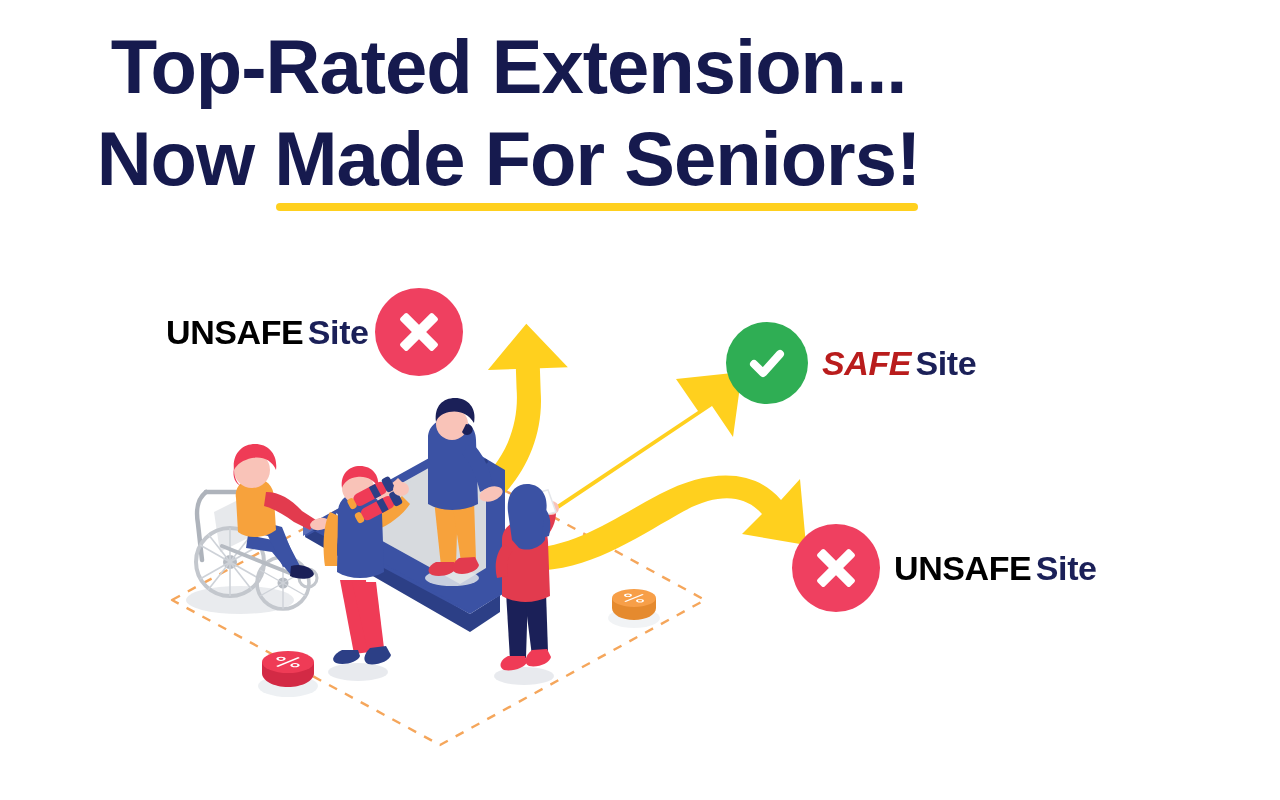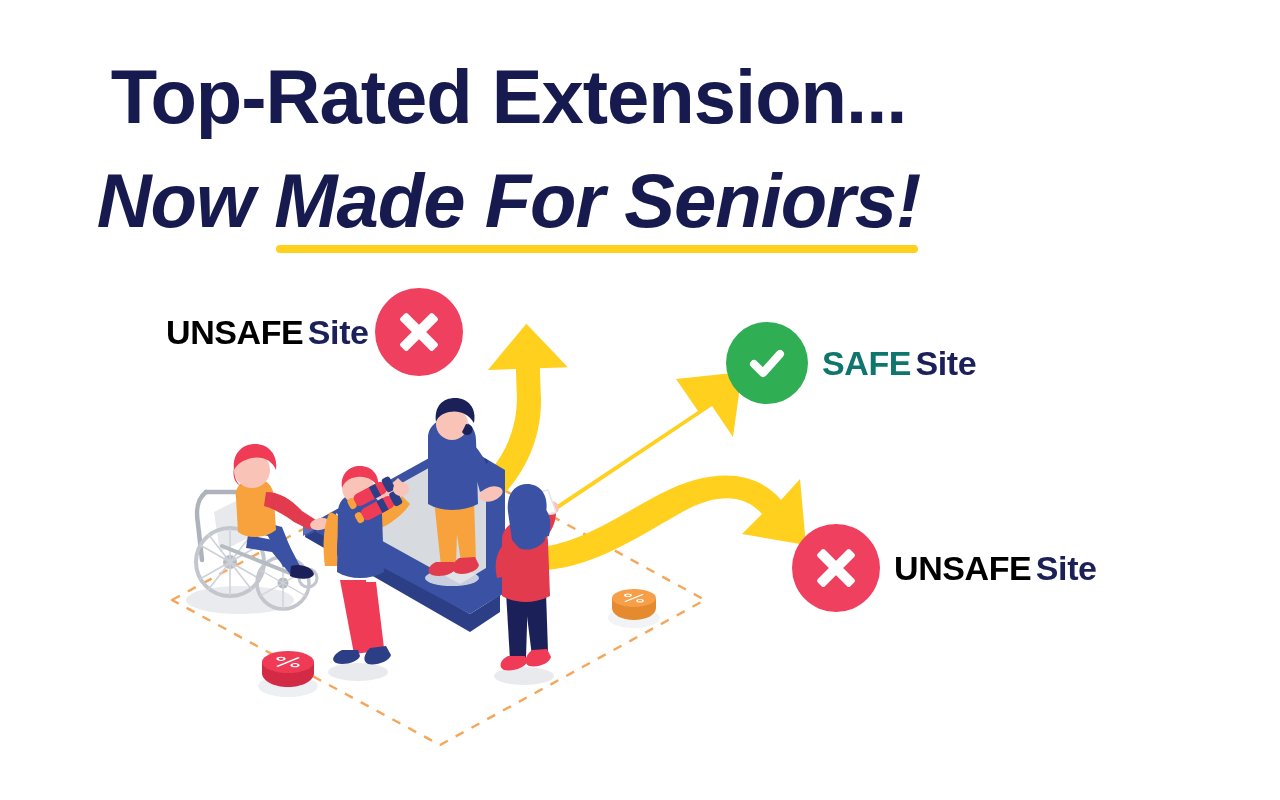--- a/index.html
+++ b/index.html
@@ -19,37 +19,36 @@
     position: relative;
     width: 1280px;
     height: 800px;
     background: #ffffff;
   }
 
   
   .headline {
     position: absolute;
     left: 0;
-    top: 52px;
+    top: 22px;
     width: 1017px;
     text-align: center;
     color: #161a4e;
     font-family: "Liberation Sans", sans-serif;
     font-weight: bold;
     font-size: 76px;
     line-height: 1.18;
     letter-spacing: -1px;
   }
   .headline-line {
     display: block;
     white-space: nowrap;
   }
   .headline-line-2 {
-    margin-top: 14px;
-    font-style: italic;
+    margin-top: 2px;
   }
   .underlined {
     position: relative;
     display: inline-block;
     padding-bottom: 4px;
   }
   .underlined::after {
     content: "";
     position: absolute;
     left: 2px;
@@ -74,21 +73,21 @@
     justify-content: center;
     flex: 0 0 auto;
   }
   .badge-label {
     font-family: "Liberation Sans", sans-serif;
     font-weight: bold;
     font-size: 34px;
     letter-spacing: -0.4px;
   }
   .word-danger { color: #000000; }
-  .word-safe   { color: #0f766e; }
+  .word-safe   { color: #b91c1c; font-style: italic; }
   .word-site   { color: #1b2058; }
 
   
   #badge-unsafe-top {
     left: 166px;
     top: 288px;
   }
   #badge-unsafe-top .badge-circle {
     width: 88px;
     height: 88px;

